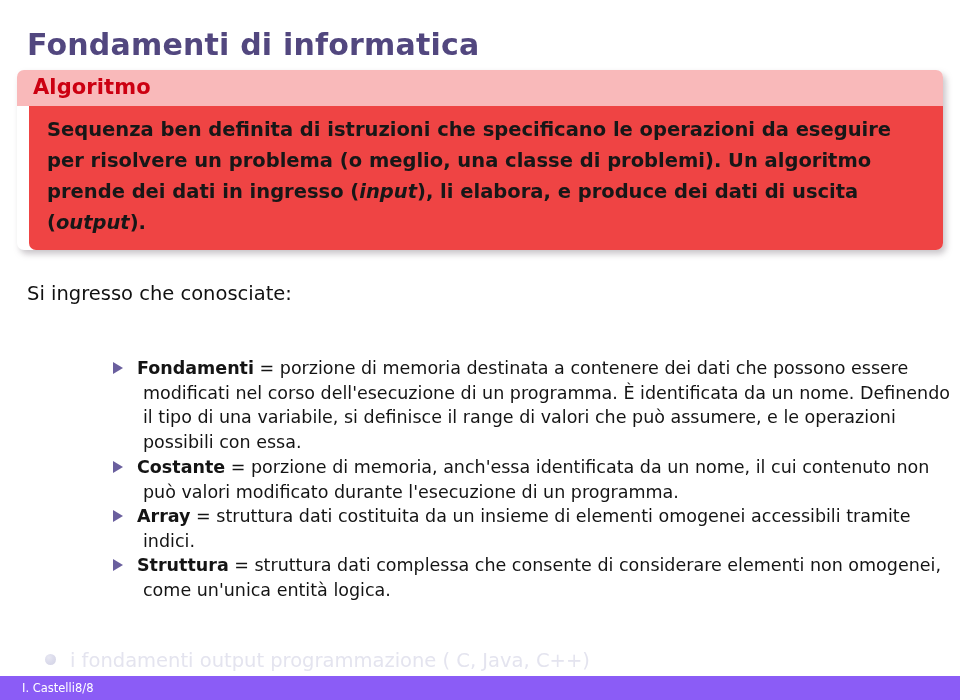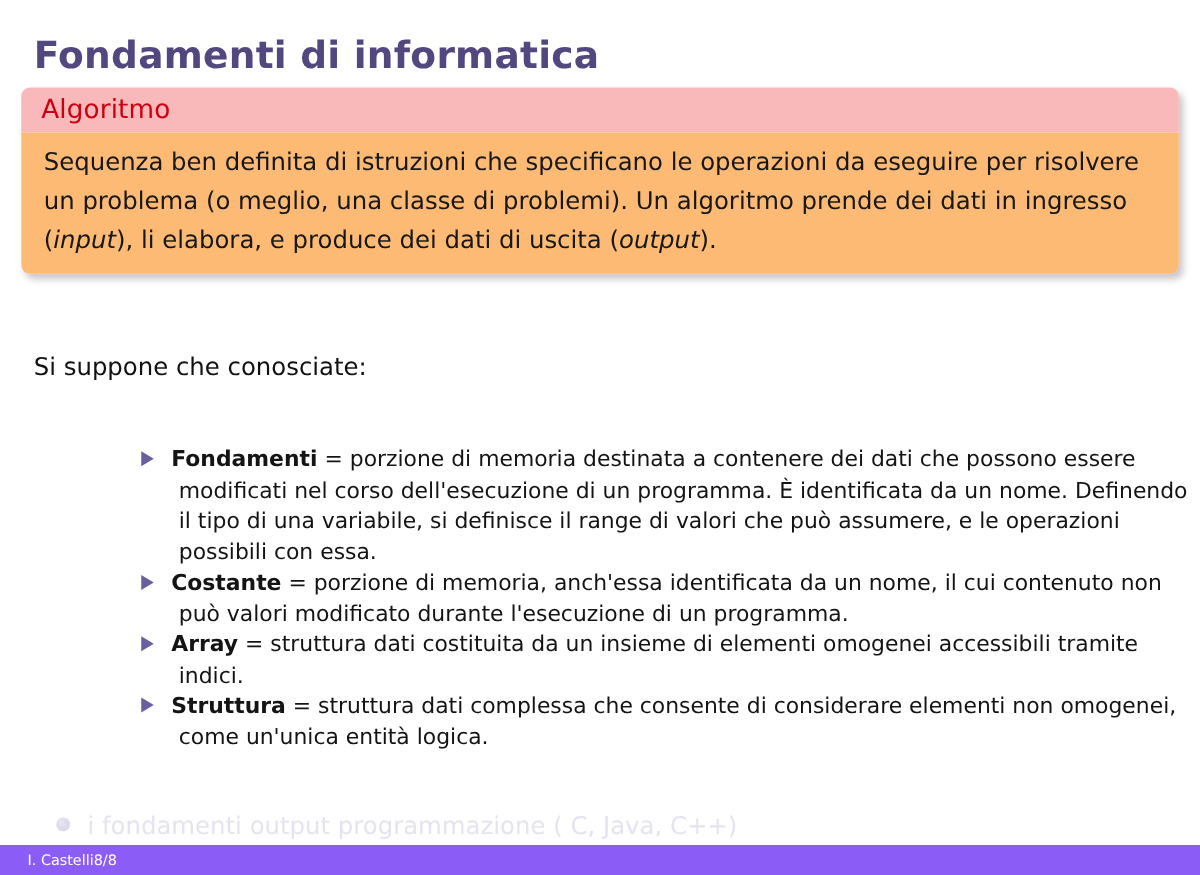--- a/index.html
+++ b/index.html
@@ -36,37 +36,39 @@
 
   
   .block {
     position: absolute;
     left: 17px;
     top: 70px;
     width: 926px;
     border-radius: 7px;
     overflow: visible;
     box-shadow: 3px 4px 6px rgba(120,110,120,0.40);
+    font-weight: bold;
   }
   .block-title {
     background: #f9b9ba;
     color: #cc0011;
     font-size: 21px;
     line-height: 23px;
     padding: 6px 16px 7px 16px;
     border-radius: 7px 7px 0 0;
     letter-spacing: 0.1px;
   }
   .block-body {
-    background: #fdba74;
+    background: #ef4444;
     color: #171717;
     font-size: 19.5px;
     line-height: 31px;
     padding: 8px 18px 12px 18px;
     border-radius: 0 0 7px 7px;
+    margin-left: 12px;
   }
   .block-body .it { font-style: italic; }
 
   
   .intro {
     position: absolute;
     left: 27px;
     top: 281px;
     font-size: 19.5px;
     line-height: 26px;
@@ -156,21 +158,21 @@
 
   <h1 class="slide-title">Fondamenti di informatica</h1>
 
   <div class="block">
     <div class="block-title">Algoritmo</div>
     <div class="block-body">
       <span>Sequenza ben definita di istruzioni che specificano le operazioni da eseguire per risolvere un problema (o meglio, una classe di problemi). Un algoritmo prende dei dati in ingresso (</span><span class="it">input</span><span>), li elabora, e produce dei dati di uscita (</span><span class="it">output</span><span>).</span>
     </div>
   </div>
 
-  <div class="intro">Si suppone che conosciate:</div>
+  <div class="intro">Si ingresso che conosciate:</div>
 
 
   <div class="lvl2 item-variabile">
     <span class="tri"></span><b>Fondamenti</b><span> = </span><span>porzione di memoria destinata a contenere dei dati che possono essere modificati nel corso dell'esecuzione di un programma. È identificata da un nome. Definendo il </span><span class="it">tipo</span><span> di una variabile, si definisce il range di valori che può assumere, e le operazioni possibili con essa.</span>
   </div>
 
   <div class="lvl2 item-costante">
     <span class="tri"></span><b>Costante</b><span> = </span><span>porzione di memoria, anch'essa identificata da un nome, il cui contenuto non può valori modificato durante l'esecuzione di un programma.</span>
   </div>
 

